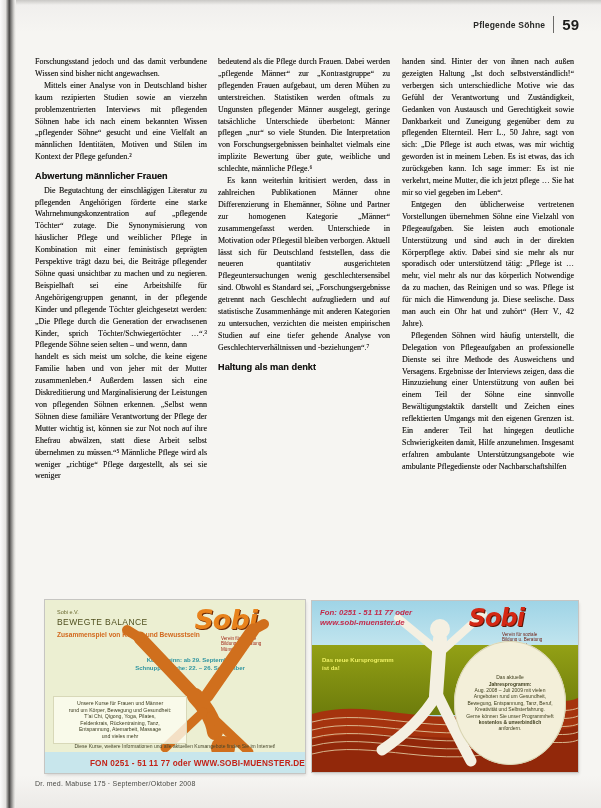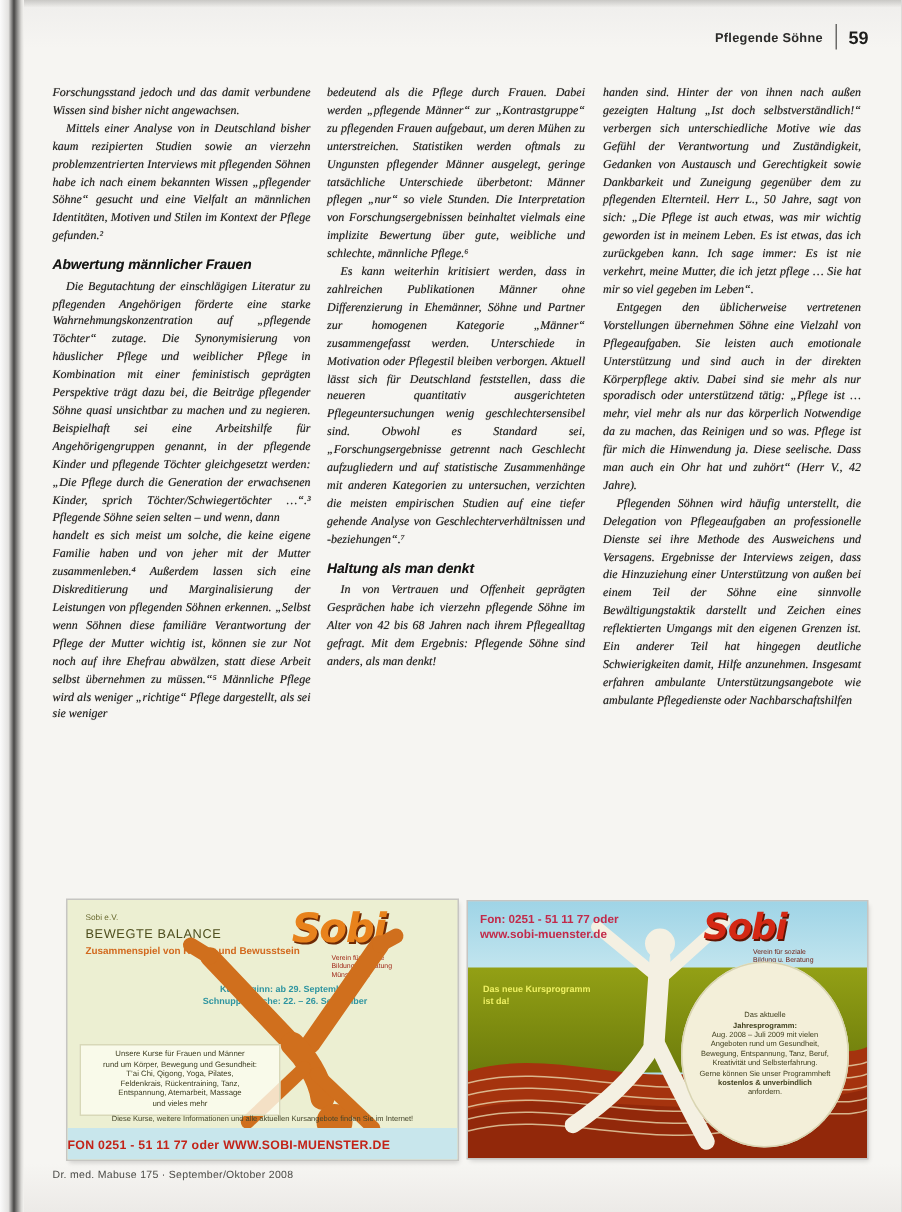--- a/index.html
+++ b/index.html
@@ -14,24 +14,24 @@
     background:linear-gradient(90deg,#fbfbfb 0%, #e3e2e0 35%, #474645 58%, #8d8c8a 72%, #d9d8d5 88%, #f6f5f2 100%);
   }
   .topedge { position:absolute; left:0; top:0; width:601px; height:5px;
     background:linear-gradient(180deg,#c9c8c5, rgba(246,245,242,0)); }
 
   
   .header { position:absolute; top:16px; right:22px; display:flex; align-items:center; gap:8px;
     font-family:"Liberation Sans", sans-serif;margin-left:47px; }
   .header .sect { font-size:8.5px; font-weight:bold; color:#2a2a28; letter-spacing:.2px; }
   .header .bar { width:1px; height:17px; background:#6b6a68; }
-  .header .pnum { font-size:12px; font-weight:bold; color:#1d1d1b; }
-
-  
-  .col { position:absolute; top:56px; width:172px; text-align:justify; hyphens:auto;font-style:italic; }
+  .header .pnum { font-size:15px; font-weight:bold; color:#1d1d1b; }
+
+  
+  .col { position:absolute; top:56px; width:172px; text-align:justify; hyphens:auto; }
   .col1 { left:35px;  }
   .col2 { left:218px; }
   .col3 { left:402px; }
   .col p { margin:0; font-size:8px; line-height:11.9px; color:#262523; text-indent:9px;
     text-shadow:0 0 .45px rgba(40,38,35,.65); }
   .col p.cont { text-indent:0; }
   .col h2 { font-family:"Liberation Sans", sans-serif; font-size:9.2px; font-weight:bold;
     color:#161614; margin:8px 0 3.5px 0; text-align:left; text-shadow:0 0 .4px rgba(20,20,20,.5); }
 
   
@@ -53,30 +53,30 @@
     font-family:"Liberation Sans",sans-serif; font-size:4.6px; line-height:5.4px; color:#a02818; }
   .adL .dates { position:absolute; left:70px; top:56px; width:150px; text-align:center;
     font-family:"Liberation Sans",sans-serif; font-size:6px; line-height:8px; font-weight:bold; color:#2f95a0; }
   .adL .dancer { position:absolute; left:0; top:0; }
   .adL .courses { position:absolute; left:8px; top:96px; width:128px; background:rgba(252,252,240,.8);
     border:1px solid #d8d8b8; padding:3px 2px; text-align:center;
     font-family:"Liberation Sans",sans-serif; font-size:5.2px; line-height:6.6px; color:#3c3c20; }
   .adL .infoline { position:absolute; left:8px; bottom:24px; width:244px; text-align:center;
     font-family:"Liberation Sans",sans-serif; font-size:5px; color:#45452a; }
   .adL .band { position:absolute; left:0; bottom:0; width:260px; height:21px; background:#c8e6ec; }
-  .adL .contact { position:absolute; left:0; bottom:5px; width:260px; text-align:left;
+  .adL .contact { position:absolute; left:0; bottom:5px; width:260px; text-align:right;
     font-family:"Liberation Sans",sans-serif; font-size:8.2px; font-weight:bold; color:#c32318; letter-spacing:.2px; }
 
   
   .adR { left:312px; top:601px; width:266px; height:171px; background:#aedce9; }
   .adR .sky { position:absolute; left:0; top:0; width:266px; height:48px; background:linear-gradient(180deg,#9fd4e6,#c4e6ef); }
   .adR .green { position:absolute; left:0; top:44px; width:266px; height:70px;
     background:linear-gradient(180deg,#93a015,#6d7c0c); }
   .adR .contact { position:absolute; left:8px; top:7px; font-family:"Liberation Sans",sans-serif;
-    font-size:7.8px; line-height:9.6px; font-weight:bold; color:#c22a4a; }
+    font-size:7.8px; line-height:9.6px; font-weight:bold; color:#c22a4a;font-style:italic; }
   .adR .logo { position:absolute; right:54px; top:5px; font-size:24px; color:#d42814;
     text-shadow:1px 1px 0 #5e1404; }
   .adR .logosub { position:absolute; right:10px; top:31px; width:66px;
     font-family:"Liberation Sans",sans-serif; font-size:4.6px; line-height:5.4px; color:#6e1c10; }
   .adR .greentext { position:absolute; left:10px; top:56px; width:110px;
     font-family:"Liberation Sans",sans-serif; font-size:6px; line-height:7.6px; font-weight:bold; color:#eef063; }
   .adR .waves { position:absolute; left:0; bottom:0; }
   .adR .jumper { position:absolute; left:0; top:0; }
   .adR .circle { position:absolute; right:12px; top:40px; width:112px; height:124px; border-radius:50%;
     background:#f3efd9; box-shadow:0 0 0 1px #d8d4b2 inset; display:flex; align-items:center; justify-content:center; }
@@ -107,21 +107,20 @@
     <p>Mittels einer Analyse von in Deutschland bisher kaum rezipierten Studien sowie an vierzehn problemzentrierten Interviews mit pflegenden Söhnen habe ich nach einem bekannten Wissen „pflegender Söhne“ gesucht und eine Vielfalt an männlichen Identitäten, Motiven und Stilen im Kontext der Pflege gefunden.²</p>
     <h2>Abwertung männlicher Frauen</h2>
     <p>Die Begutachtung der einschlägigen Literatur zu pflegenden Angehörigen förderte eine starke Wahrnehmungskonzentration auf „pflegende Töchter“ zutage. Die Synonymisierung von häuslicher Pflege und weiblicher Pflege in Kombination mit einer feministisch geprägten Perspektive trägt dazu bei, die Beiträge pflegender Söhne quasi unsichtbar zu machen und zu negieren. Beispielhaft sei eine Arbeitshilfe für Angehörigengruppen genannt, in der pflegende Kinder und pflegende Töchter gleichgesetzt werden: „Die Pflege durch die Generation der erwachsenen Kinder, sprich Töchter/Schwiegertöchter …“.³ Pflegende Söhne seien selten – und wenn, dann</p>
     <p class="cont">handelt es sich meist um solche, die keine eigene Familie haben und von jeher mit der Mutter zusammenleben.⁴ Außerdem lassen sich eine Diskreditierung und Marginalisierung der Leistungen von pflegenden Söhnen erkennen. „Selbst wenn Söhnen diese familiäre Verantwortung der Pflege der Mutter wichtig ist, können sie zur Not noch auf ihre Ehefrau abwälzen, statt diese Arbeit selbst übernehmen zu müssen.“⁵ Männliche Pflege wird als weniger „richtige“ Pflege dargestellt, als sei sie weniger</p>
   </div>
 
   <div class="col col2">
     <p class="cont">bedeutend als die Pflege durch Frauen. Dabei werden „pflegende Männer“ zur „Kontrastgruppe“ zu pflegenden Frauen aufgebaut, um deren Mühen zu unterstreichen. Statistiken werden oftmals zu Ungunsten pflegender Männer ausgelegt, geringe tatsächliche Unterschiede überbetont: Männer pflegen „nur“ so viele Stunden. Die Interpretation von Forschungsergebnissen beinhaltet vielmals eine implizite Bewertung über gute, weibliche und schlechte, männliche Pflege.⁶</p>
     <p>Es kann weiterhin kritisiert werden, dass in zahlreichen Publikationen Männer ohne Differenzierung in Ehemänner, Söhne und Partner zur homogenen Kategorie „Männer“ zusammengefasst werden. Unterschiede in Motivation oder Pflegestil bleiben verborgen. Aktuell lässt sich für Deutschland feststellen, dass die neueren quantitativ ausgerichteten Pflegeuntersuchungen wenig geschlechtersensibel sind. Obwohl es Standard sei, „Forschungsergebnisse getrennt nach Geschlecht aufzugliedern und auf statistische Zusammenhänge mit anderen Kategorien zu untersuchen, verzichten die meisten empirischen Studien auf eine tiefer gehende Analyse von Geschlechterverhältnissen und -beziehungen“.⁷</p>
     <h2>Haltung als man denkt</h2>
-    <p>In von Vertrauen und Offenheit geprägten Gesprächen habe ich vierzehn pflegende Söhne im Alter von 42 bis 68 Jahren nach ihrem Pflegealltag gefragt. Mit dem Ergebnis: Pflegende Söhne sind anders, als man denkt!</p>
   </div>
 
   <div class="col col3">
     <p class="cont">handen sind. Hinter der von ihnen nach außen gezeigten Haltung „Ist doch selbstverständlich!“ verbergen sich unterschiedliche Motive wie das Gefühl der Verantwortung und Zuständigkeit, Gedanken von Austausch und Gerechtigkeit sowie Dankbarkeit und Zuneigung gegenüber dem zu pflegenden Elternteil. Herr L., 50 Jahre, sagt von sich: „Die Pflege ist auch etwas, was mir wichtig geworden ist in meinem Leben. Es ist etwas, das ich zurückgeben kann. Ich sage immer: Es ist nie verkehrt, meine Mutter, die ich jetzt pflege … Sie hat mir so viel gegeben im Leben“.</p>
     <p>Entgegen den üblicherweise vertretenen Vorstellungen übernehmen Söhne eine Vielzahl von Pflegeaufgaben. Sie leisten auch emotionale Unterstützung und sind auch in der direkten Körperpflege aktiv. Dabei sind sie mehr als nur sporadisch oder unterstützend tätig: „Pflege ist … mehr, viel mehr als nur das körperlich Notwendige da zu machen, das Reinigen und so was. Pflege ist für mich die Hinwendung ja. Diese seelische. Dass man auch ein Ohr hat und zuhört“ (Herr V., 42 Jahre).</p>
     <p>Pflegenden Söhnen wird häufig unterstellt, die Delegation von Pflegeaufgaben an professionelle Dienste sei ihre Methode des Ausweichens und Versagens. Ergebnisse der Interviews zeigen, dass die Hinzuziehung einer Unterstützung von außen bei einem Teil der Söhne eine sinnvolle Bewältigungstaktik darstellt und Zeichen eines reflektierten Umgangs mit den eigenen Grenzen ist. Ein anderer Teil hat hingegen deutliche Schwierigkeiten damit, Hilfe anzunehmen. Insgesamt erfahren ambulante Unterstützungsangebote wie ambulante Pflegedienste oder Nachbarschaftshilfen</p>
   </div>
 
   <div class="ad adL">
     <span class="kicker">Sobi e.V.</span>

